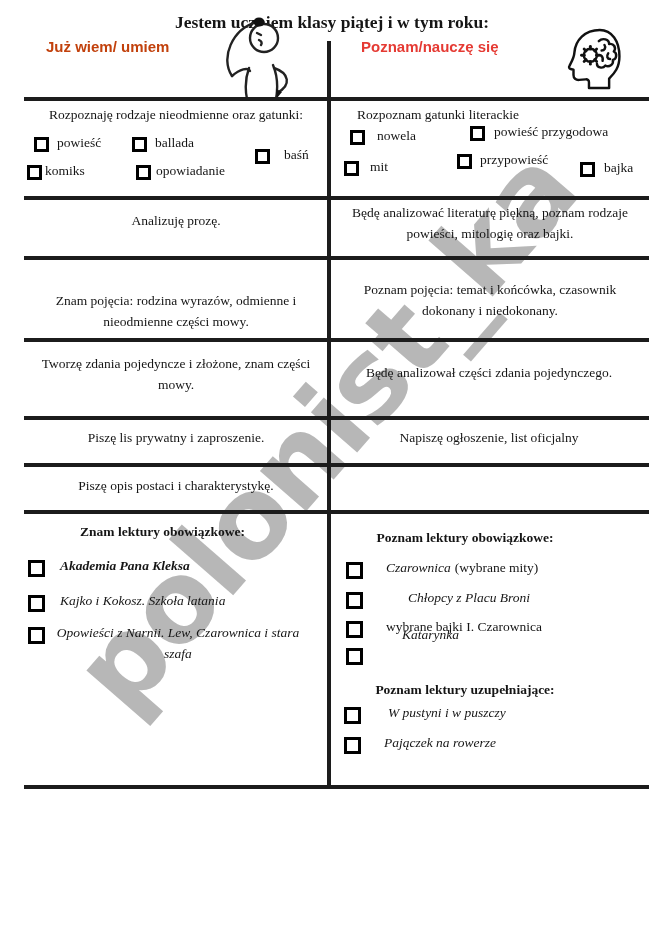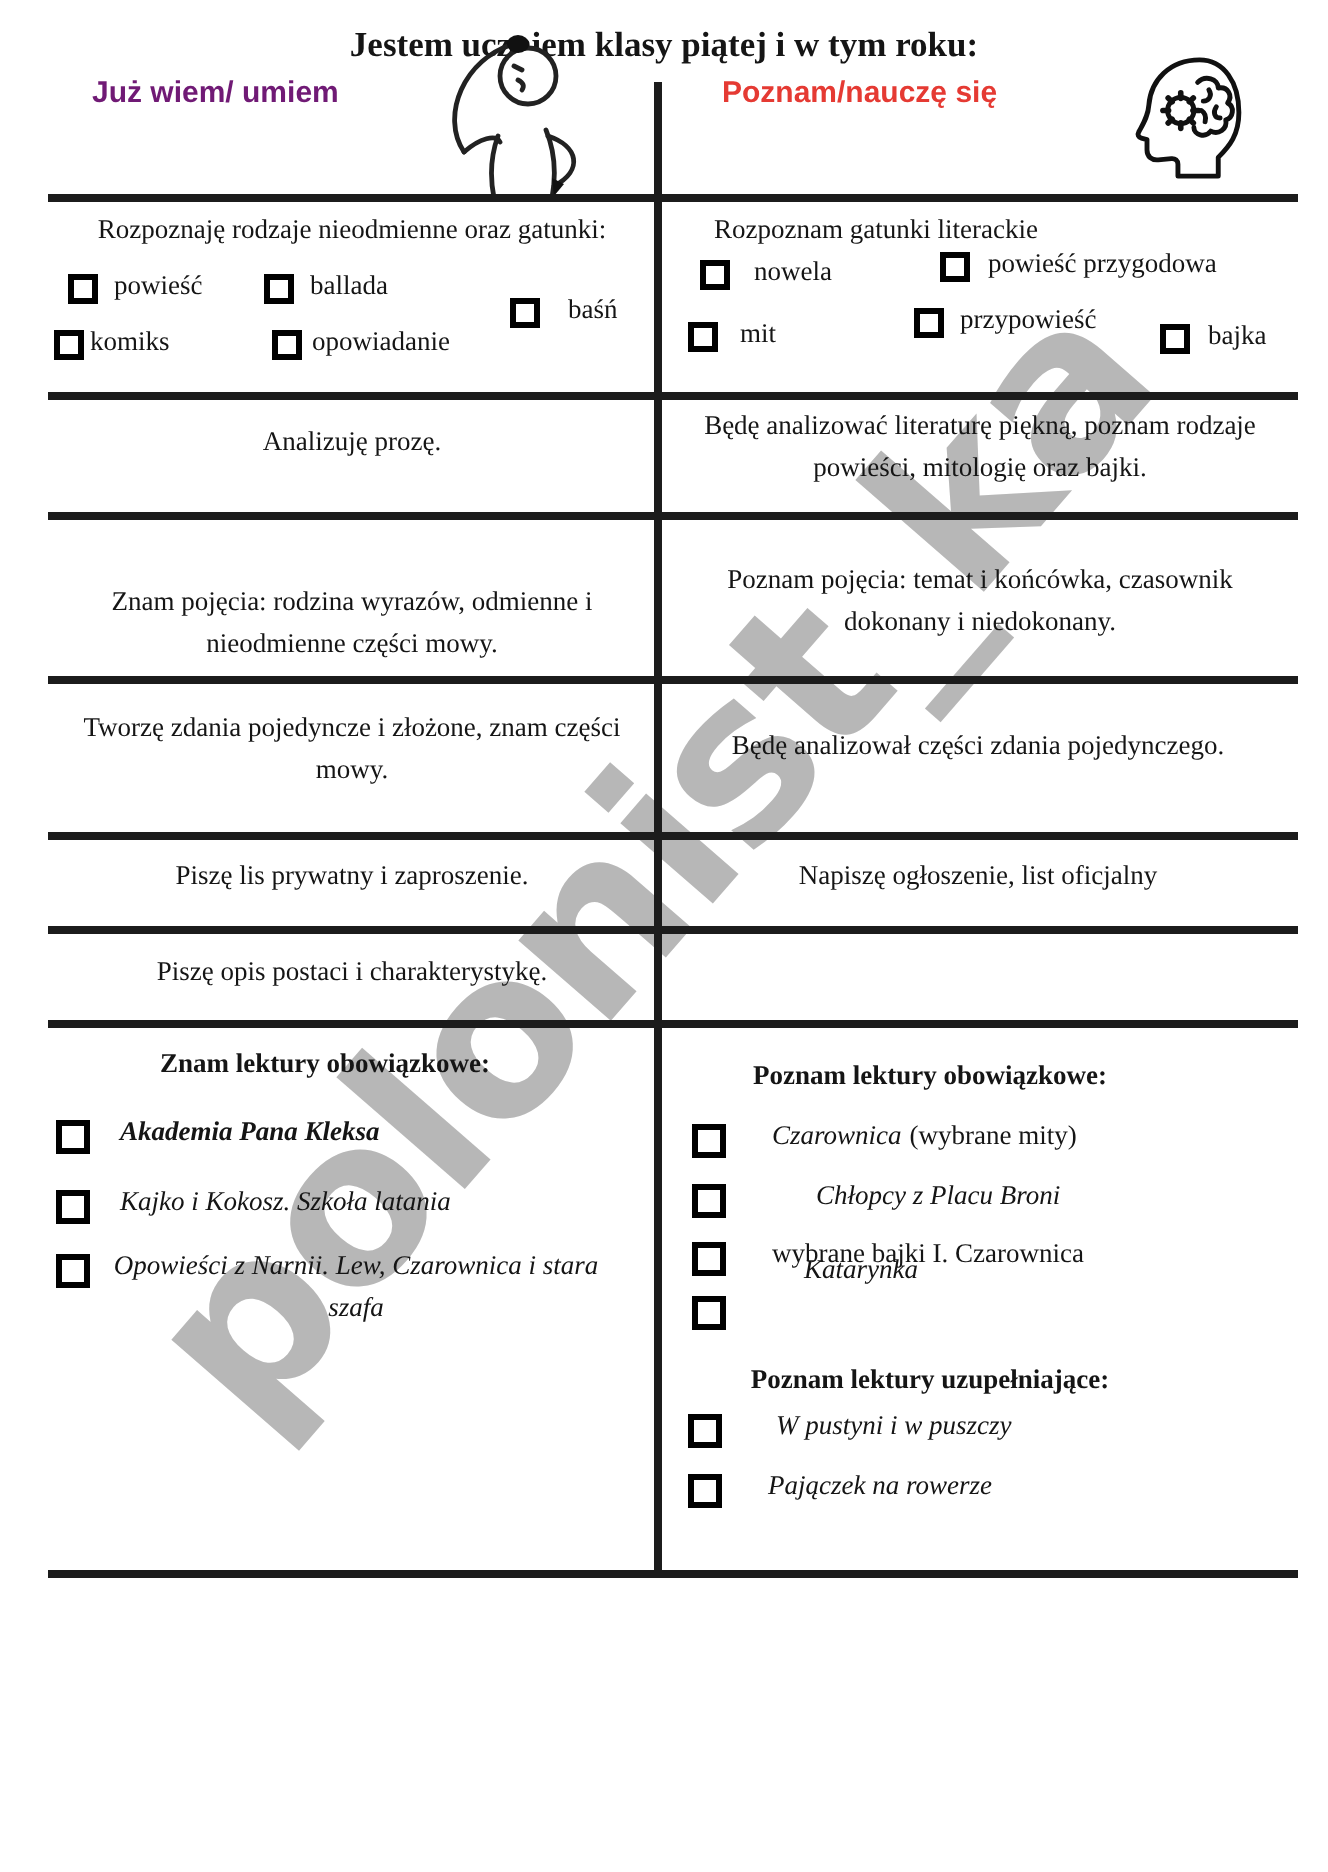--- a/index.html
+++ b/index.html
@@ -27,21 +27,21 @@
   svg { position:absolute; }
 </style>
 </head>
 <body>
 
 <div class="page">
 
   <div class="wm">polonist_ka</div>
 
   <div class="title">Jestem uczniem klasy piątej i w tym roku:</div>
-  <div class="colhead" style="left:46px; color:#701a75;">Już wiem/ umiem</div>
+  <div class="colhead" style="left:46px; color:#c2410c;">Już wiem/ umiem</div>
   <div class="colhead" style="left:361px; color:#e53a33;">Poznam/nauczę się</div>
 
   <svg style="left:212px; top:16px;" width="80" height="84" viewBox="0 0 80 84">
     <g fill="none" stroke="#222" stroke-width="2.4" stroke-linecap="round" stroke-linejoin="round">
       <circle cx="52" cy="22" r="14" fill="#fff"></circle>
       <path d="M20,60 C8,42 20,13 45,6"></path>
       <path d="M47,24 q4,2 2,5"></path>
       <path d="M45,17 l4,2"></path>
       <path d="M20,60 C28,53 36,51 38,55"></path>
       <path d="M37,52 C33,63 33,73 35,83"></path>

